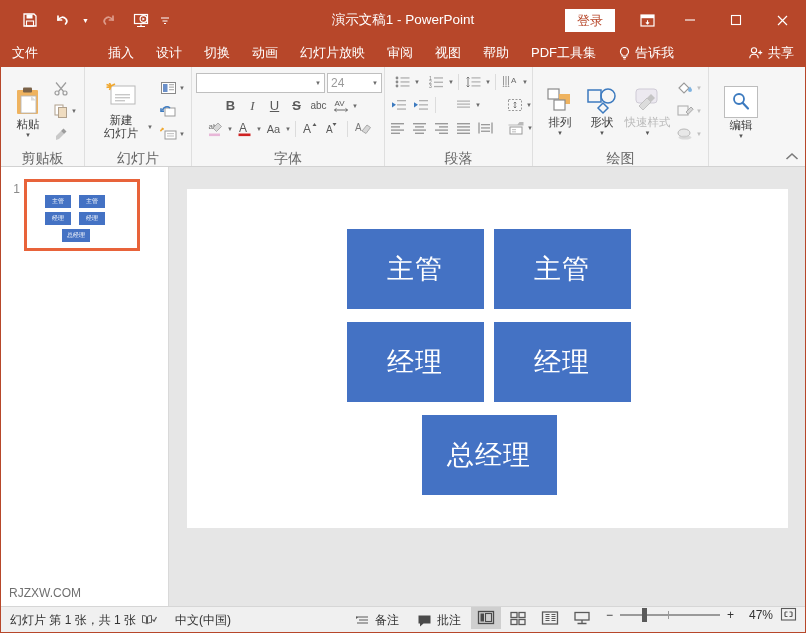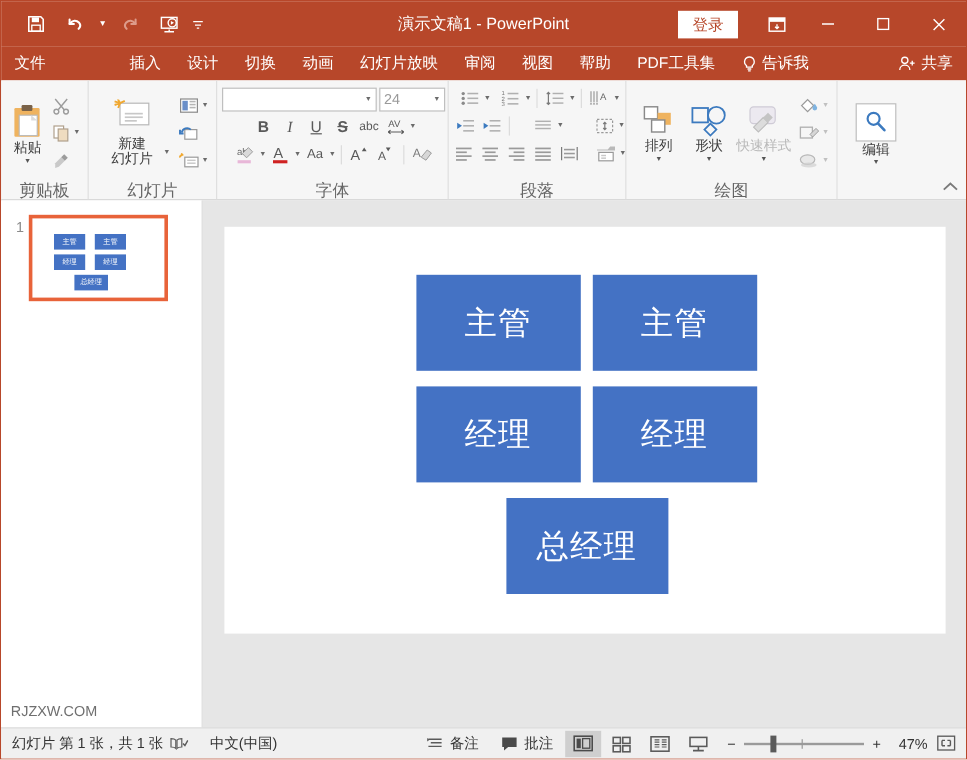--- a/index.html
+++ b/index.html
@@ -186,21 +186,21 @@
   .notesbar {
     position: absolute; left: 0; right: 0; bottom: 0; height: 26px;
     background: #e6e6e6;
   }
 
   
   .statusbar {
     height: 26px; flex: 0 0 26px;
     background: #f0f0f0;
     border-top: 1px solid #d6d6d6;
-    display: flex; align-items: center;
+    display: flex; align-items: flex-start;
     font-size: 12px; color: #333;
   }
   .sb-item { display: flex; align-items: center; gap: 5px; padding: 0 9px; height: 26px; }
   .sb-spacer { flex: 1 1 auto; }
   .viewbtn {
     width: 30px; height: 22px;
     display: flex; align-items: center; justify-content: center;
     margin: 0 1px;
   }
   .viewbtn.active { background: #cfcfcf; }
@@ -320,21 +320,21 @@
             <path d="M1.8 12.3c0-2.4 1.9-4 4.2-4s4.2 1.6 4.2 4" fill="none" stroke="#fff" stroke-width="1.1"></path>
             <path d="M12.2 4.6v4M10.2 6.6h4" stroke="#fff" stroke-width="1.1"></path>
           </svg>
       </span>
       <span>共享</span>
     </div>
   </div>
 
   <div class="ribbon">
 
-    <div class="rgroup" style="width:73px">
+    <div class="rgroup" style="width:84px">
       <div class="rgroup-body">
         <div class="bigbtn">
           <span class="icn">
             <svg width="32" height="32" viewBox="0 0 32 32">
                 <rect x="5" y="5" width="21" height="24" rx="1" fill="#efb35f"></rect>
                 <rect x="11" y="2.5" width="9" height="5" rx="1" fill="#7a6248"></rect>
                 <rect x="9" y="11" width="15" height="17" fill="#fff" stroke="#b9b9b9" stroke-width="0.9"></rect>
                 <path d="M19 11l5 4.5h-5z" fill="#dcdcdc"></path>
               </svg>
           </span>

